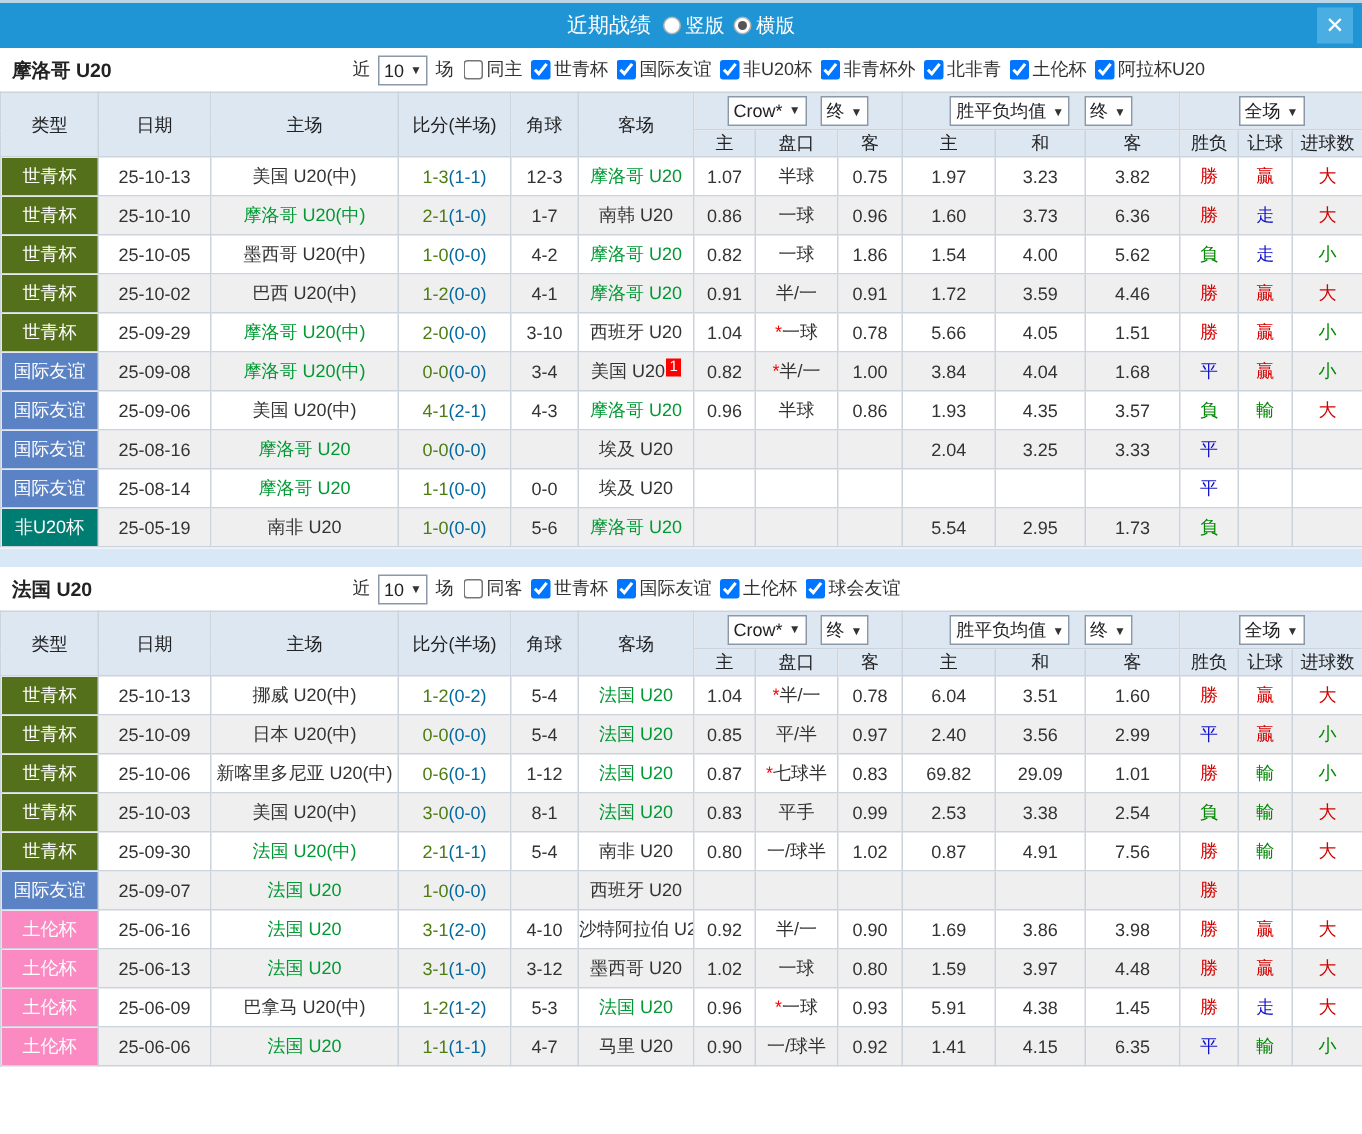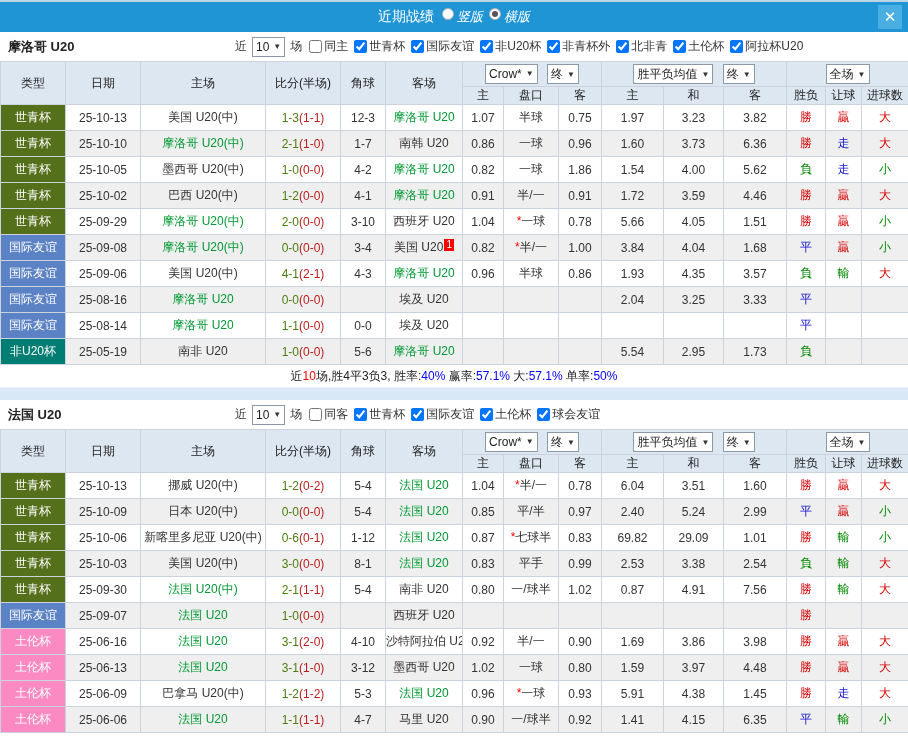--- a/index.html
+++ b/index.html
@@ -8,21 +8,21 @@
     font-family:"Liberation Sans","DejaVu Sans",sans-serif;
     font-size:12px;color:#333;
   }
   
   .topbar{
     height:30px;background:#2095d6;position:relative;
     display:flex;align-items:center;justify-content:center;
     border-top:2px solid #bcd6e8;
   }
   .topbar .title{color:#fff;font-weight:normal;font-size:14px;}
-  .radio-group{display:flex;align-items:flex-start;margin-left:2px;font-style:italic;}
+  .radio-group{display:flex;align-items:center;margin-left:2px;}
   .radio{
     width:12px;height:12px;border-radius:50%;background:#fff;
     border:1px solid #b0b0b0;display:inline-block;position:relative;
     margin:0 3px 0 6px;box-sizing:border-box;
   }
   .radio.sel::after{
     content:"";position:absolute;left:2px;top:2px;width:6px;height:6px;
     border-radius:50%;background:#555;
   }
   .radio-label{color:#fff;font-size:13px;}
@@ -53,21 +53,21 @@
   .grid thead th{background:#dde7f2;font-weight:normal;color:#222;font-size:12px;}
   .grid thead tr.ddrow th{height:25px;}
   .grid thead tr.subrow th{height:18px;}
   .grid tbody td{height:26px;font-size:12px;background:#fff;}
   .grid tbody tr.alt td{background:#efefef;}
   td.type-cell{color:#fff;font-size:12px;}
   td.cream, tr.alt td.cream{background:#fdf6ec;}
   td.lblue, tr.alt td.lblue{background:#e9f4f9;}
   td.rescol, tr.alt td.rescol{background:#f0f0f0;}
   .sub{color:#009933;}
-  .ft{color:#4d7c0f;} .ht{color:#b91c1c;}
+  .ft{color:#4d7c0f;} .ht{color:#0369a1;}
   .star{color:#f00;}
   .r{color:#d40000;} .g{color:#008800;} .b{color:#1111cc;}
   .sup-badge{
     display:inline-block;background:#f00;color:#fff;font-size:10px;
     line-height:12px;padding:0 2px;margin-left:1px;vertical-align:top;
   }
   
   .summary{height:22px;line-height:22px;text-align:center;font-size:12px;background:#fff;}
   .summary .k{color:#222;} .summary .r{color:#f00;} .summary .b{color:#0000ff;}
   .separator{height:12px;background:#d9e8f6;border-top:1px solid #eef4fa;}
@@ -356,21 +356,20 @@
             <td class="cream"></td>
             <td class="lblue">5.54</td>
             <td class="lblue">2.95</td>
             <td class="lblue">1.73</td>
             <td class="rescol g">負</td>
             <td></td>
             <td></td>
           </tr>
         </tbody>
     </table>
-    <div class="summary"><span class="k">近</span><span class="r">10</span><span class="k">场,胜4平3负3, 胜率:</span><span class="b">40%</span><span class="k"> 赢率:</span><span class="b">57.1%</span><span class="k"> 大:</span><span class="b">57.1%</span><span class="k"> 单率:</span><span class="b">50%</span></div>
   </div>
 <div class="separator"></div>
   <div class="section">
     <div class="filter-row">
       <span class="team-name">法国 U20</span>
       <span class="filter-controls">
         <span class="lbl">近</span>
         <span class="select-box">
           <span>10</span>
             <span class="arr">▼</span>
@@ -482,21 +481,21 @@
             <td class="type-cell" style="background: rgb(85, 112, 27);">世青杯</td>
             <td>25-10-09</td>
             <td>日本 U20(中)</td>
             <td><span class="ft">0-0</span><span class="ht">(0-0)</span></td>
             <td>5-4</td>
             <td class="sub">法国 U20</td>
             <td class="cream">0.85</td>
             <td class="cream">平/半</td>
             <td class="cream">0.97</td>
             <td class="lblue">2.40</td>
-            <td class="lblue">5.24</td>
+            <td class="lblue">3.56</td>
             <td class="lblue">2.99</td>
             <td class="rescol b">平</td>
             <td class="r">贏</td>
             <td class="g">小</td>
           </tr>
           <tr>
             <td class="type-cell" style="background: rgb(85, 112, 27);">世青杯</td>
             <td>25-10-06</td>
             <td>新喀里多尼亚 U20(中)</td>
             <td><span class="ft">0-6</span><span class="ht">(0-1)</span></td>

